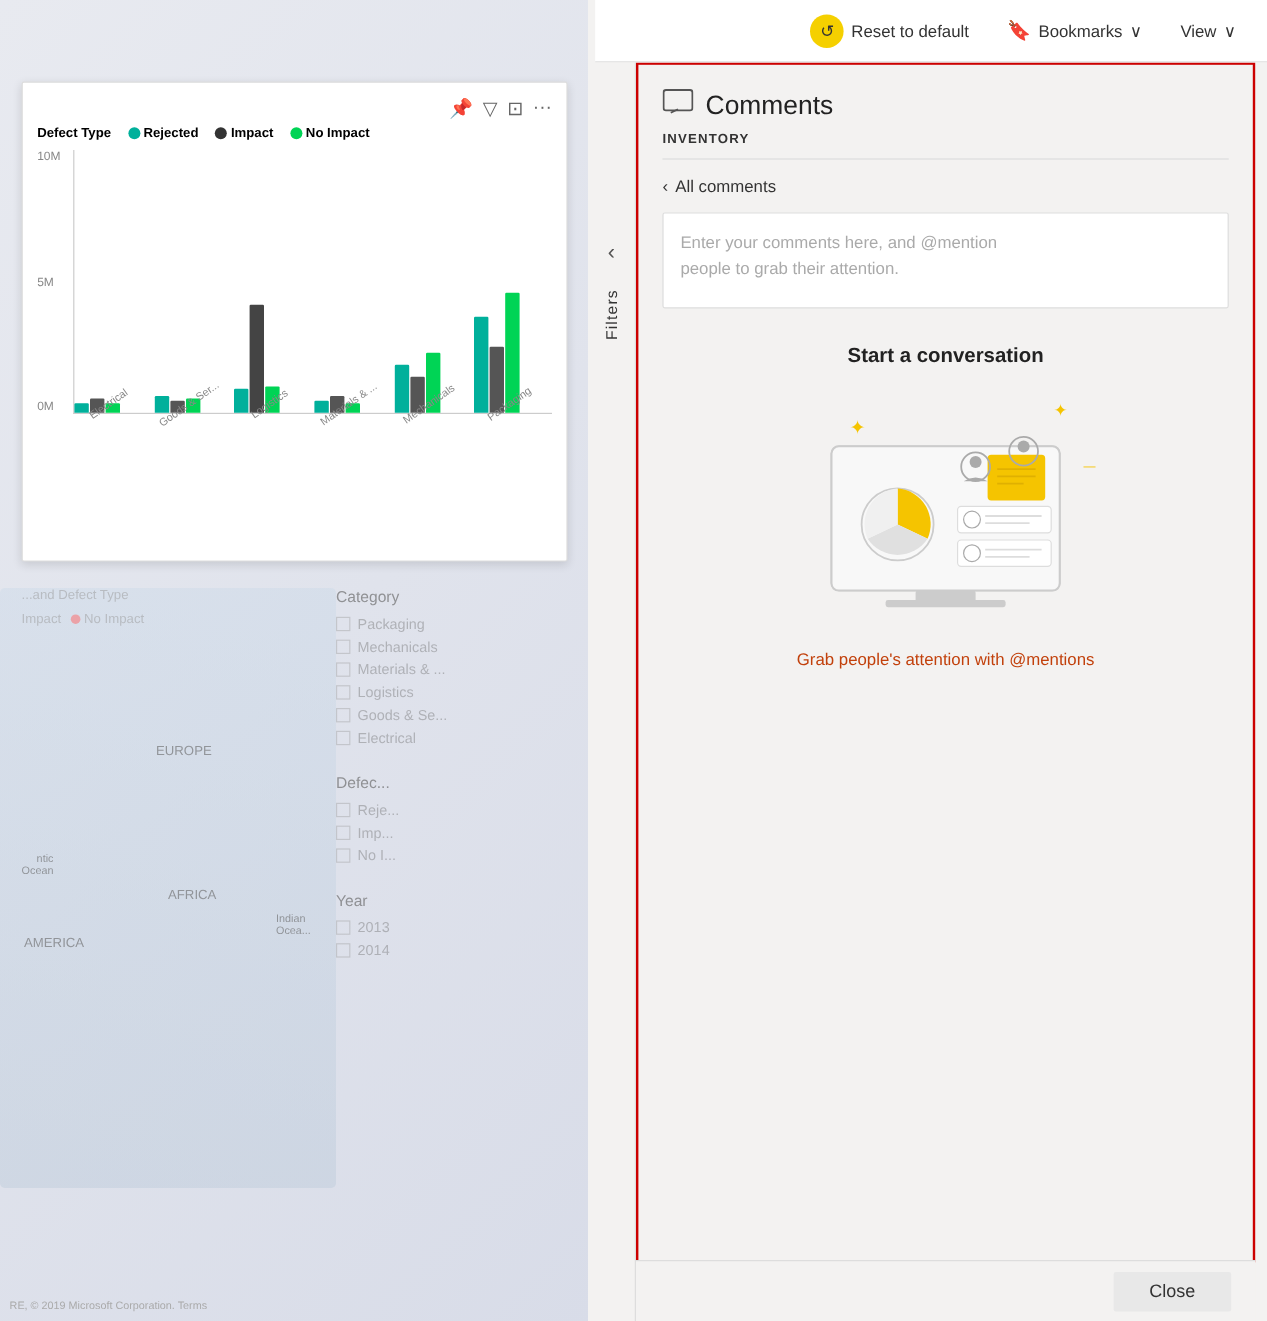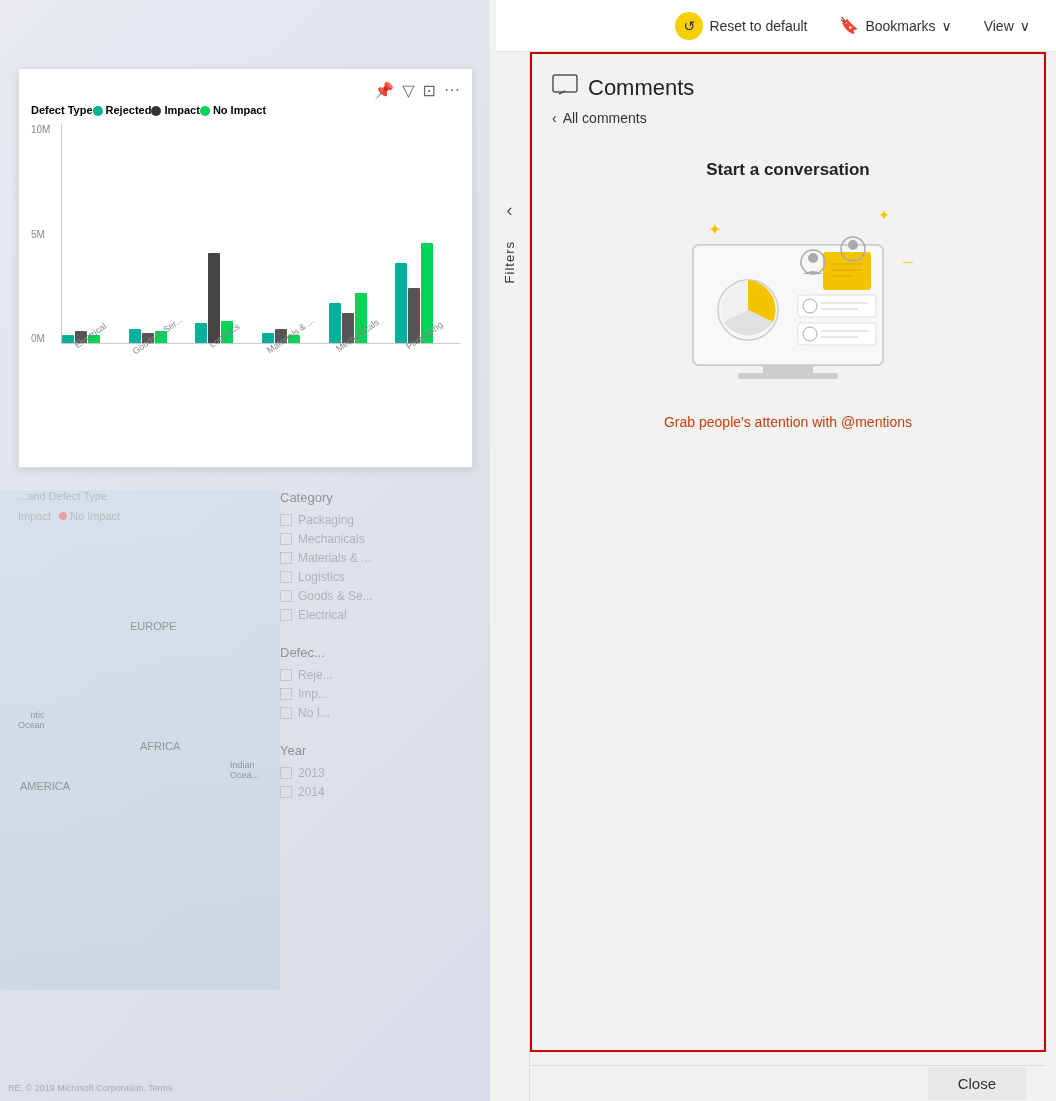--- a/index.html
+++ b/index.html
@@ -85,20 +85,21 @@
       color: #666;
       cursor: pointer;
     }
     .chart-title {
       font-size: 12px;
       color: #555;
       margin-bottom: 6px;
     }
     .chart-legend {
       display: flex;
+      gap: 14px;
       font-size: 11px;
       margin-bottom: 8px;
       font-weight: 600;
     }
     .legend-dot {
       display: inline-block;
       width: 10px;
       height: 10px;
       border-radius: 50%;
       margin-right: 3px;
@@ -301,21 +302,21 @@
       color: #c2410c;
       text-align: center;
     }
 
     
     .close-btn-row {
       position: absolute;
       bottom: 0;
       left: 530px;
       width: 516px;
-      height: 36px;
+      height: 51px;
       background: #f3f2f1;
       display: flex;
       align-items: center;
       justify-content: flex-end;
       padding: 0 20px;
       border-top: 1px solid #ddd;
     }
     .close-btn {
       background: #e8e8e8;
       border: none;
@@ -548,24 +549,28 @@
 <div class="comments-panel">
   <div class="comments-header">
     <span class="comments-icon">
       <svg width="26" height="22" viewBox="0 0 26 22" fill="none" xmlns="http://www.w3.org/2000/svg">
         <rect x="1" y="1" width="24" height="17" rx="2" stroke="#555" stroke-width="1.5" fill="none"></rect>
         <path d="M7 20 L13 17" stroke="#555" stroke-width="1.5"></path>
       </svg>
     </span>
     <span class="comments-title">Comments</span>
   </div>
+  <div class="comments-section-label">INVENTORY</div>
   <div class="back-link">
     <span class="back-chevron">‹</span>
     <span>All comments</span>
   </div>
+  <div class="comment-input-area">
+    <div class="comment-placeholder">Enter your comments here, and @mention<br>people to grab their attention.</div>
+  </div>
 
   <div class="conversation-section">
     <div class="conversation-title">Start a conversation</div>
 
     <svg class="illustration" viewBox="0 0 300 200" xmlns="http://www.w3.org/2000/svg">
 
       <text x="70" y="45" font-size="16" fill="#f5c400">✦</text>
       <text x="240" y="30" font-size="14" fill="#f5c400">✦</text>
       <text x="265" y="75" font-size="10" fill="#f5c400">—</text>
       <text x="58" y="90" font-size="10" fill="#bbb">—</text>

